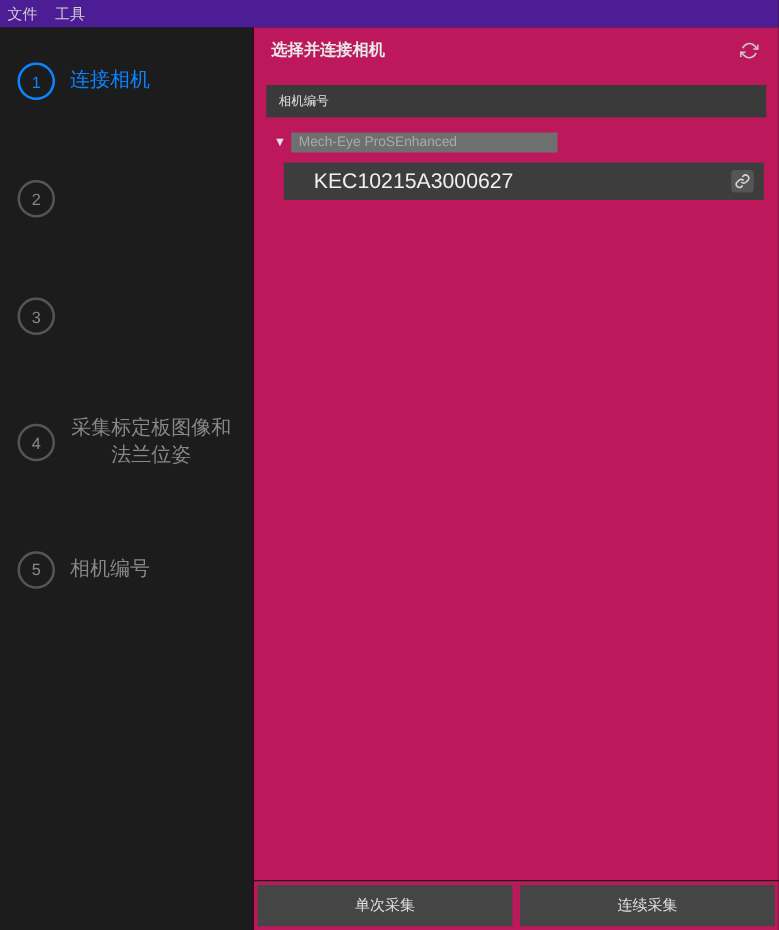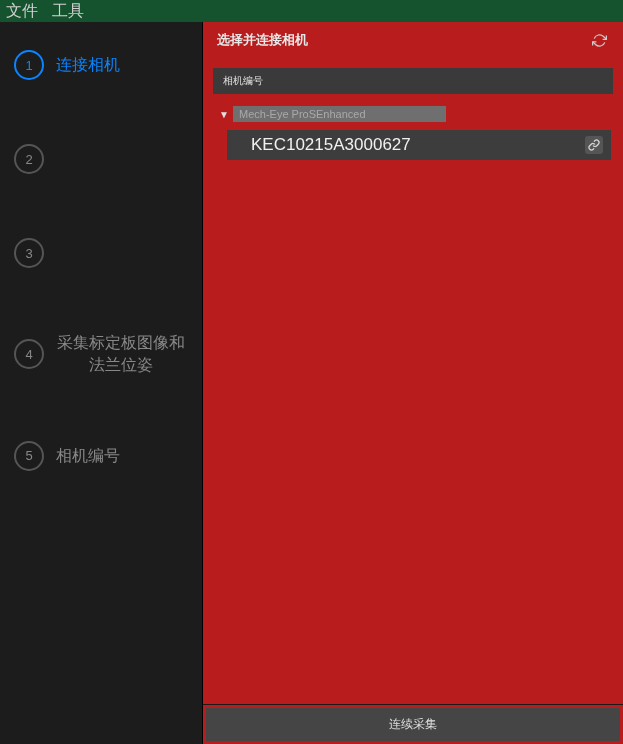--- a/index.html
+++ b/index.html
@@ -9,26 +9,26 @@
       background: #1a1a1a;
       font-family: "Microsoft YaHei", Arial, sans-serif;
       color: #a0a0a0;
       font-size: 12px;
       overflow: hidden;
       display: flex;
       flex-direction: column;
     }
     .menubar {
       height: 22px;
-      background: #14532d;
+      background: #4c1d95;
       display: flex;
       align-items: center;
       padding: 0 6px;
       gap: 14px;
-      font-size: 16px;
+      font-size: 12px;
       color: #d0d0d0;
     }
     .menubar-item { cursor: pointer; }
     .main {
       flex: 1;
       display: flex;
       min-height: 0;
     }
     .sidebar {
       width: 202px;
@@ -62,21 +62,21 @@
     .step-label {
       font-size: 16px;
       color: #888888;
       line-height: 1.4;
       max-width: 130px;
       text-align: center;
     }
     .step.active .step-label { color: #0a84ff; }
     .content {
       flex: 1;
-      background: #b91c1c;
+      background: #be185d;
       display: flex;
       flex-direction: column;
       border-left: 1px solid #000;
     }
     .content-header {
       height: 36px;
       display: flex;
       align-items: center;
       justify-content: space-between;
       padding: 0 14px;
@@ -222,16 +222,17 @@
           <div class="link-icon">
             <svg width="12" height="12" viewBox="0 0 24 24" fill="none" stroke="currentColor" stroke-width="2.5">
               <path d="M10 13a5 5 0 0 0 7.54.54l3-3a5 5 0 0 0-7.07-7.07l-1.72 1.71"></path>
               <path d="M14 11a5 5 0 0 0-7.54-.54l-3 3a5 5 0 0 0 7.07 7.07l1.71-1.71"></path>
             </svg>
           </div>
         </div>
       </div>
     </div>
     <div class="footer">
+      <div class="footer-btn">单次采集</div>
       <div class="footer-btn">连续采集</div>
     </div>
   </div>
 </div>
 
 </body></html>

